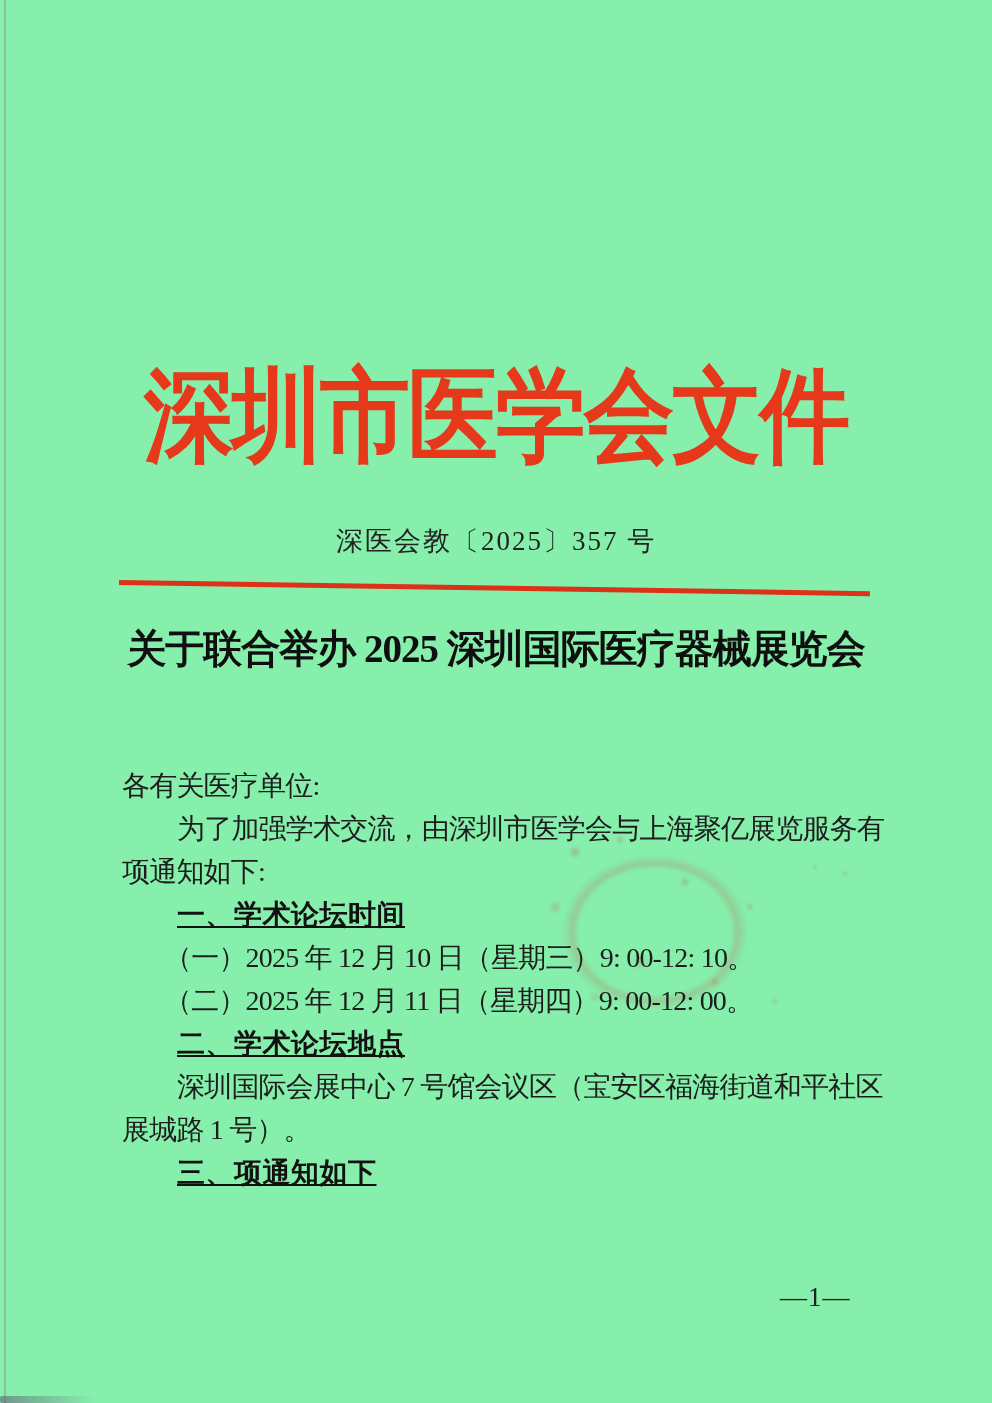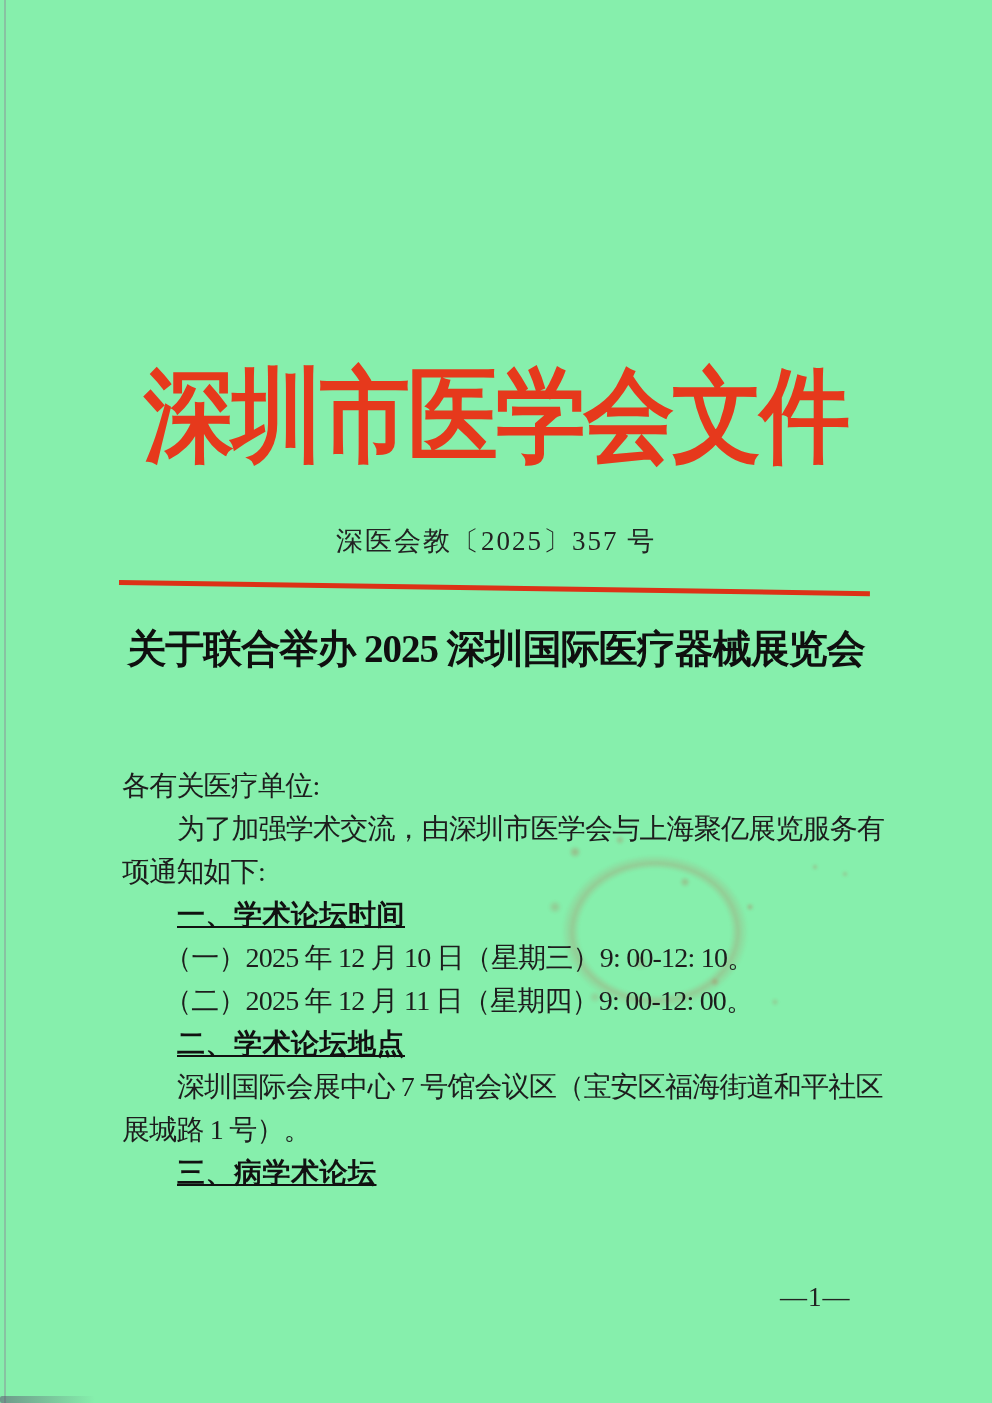--- a/index.html
+++ b/index.html
@@ -136,20 +136,20 @@
   <div class="body-block">
     <div class="bline">各有关医疗单位:</div>
     <div class="bline ind">为了加强学术交流，由深圳市医学会与上海聚亿展览服务有</div>
     <div class="bline">项通知如下:</div>
     <div class="bline hd ind">一、学术论坛时间</div>
     <div class="bline ind-p">（一）2025 年 12 月 10 日（星期三）9: 00-12: 10。</div>
     <div class="bline ind-p">（二）2025 年 12 月 11 日（星期四）9: 00-12: 00。</div>
     <div class="bline hd ind">二、学术论坛地点</div>
     <div class="bline ind">深圳国际会展中心 7 号馆会议区（宝安区福海街道和平社区</div>
     <div class="bline">展城路 1 号）。</div>
-    <div class="bline hd ind">三、病学术论坛</div>
+    <div class="bline hd ind">三、项通知如下</div>
   </div>
 
   <div class="page-number">—1—</div>
 
   <div class="scan-smudge"></div>
 
 </div>
 
 </body></html>

